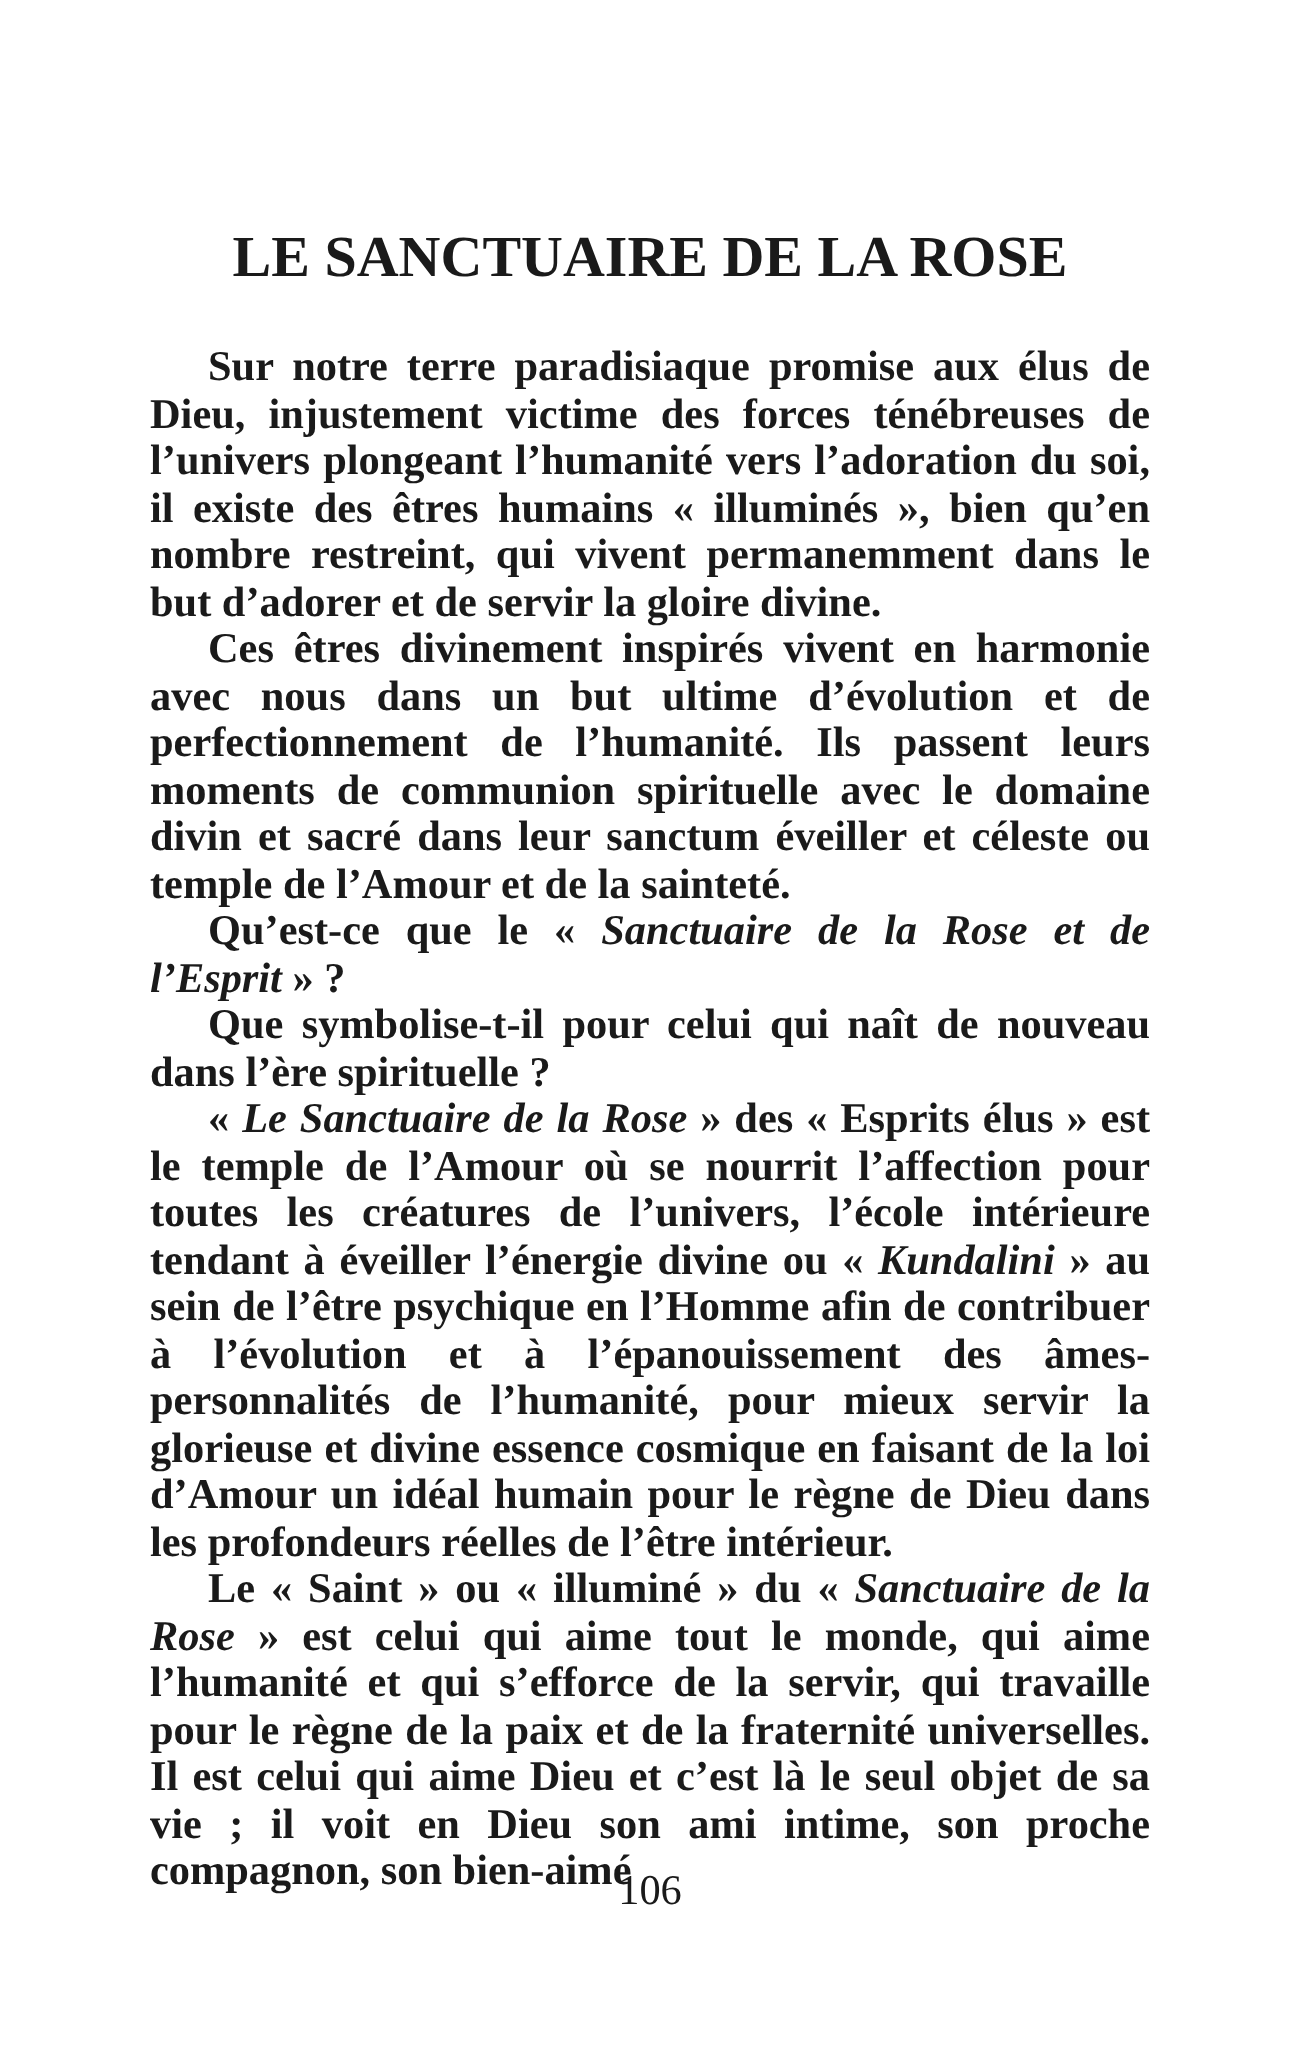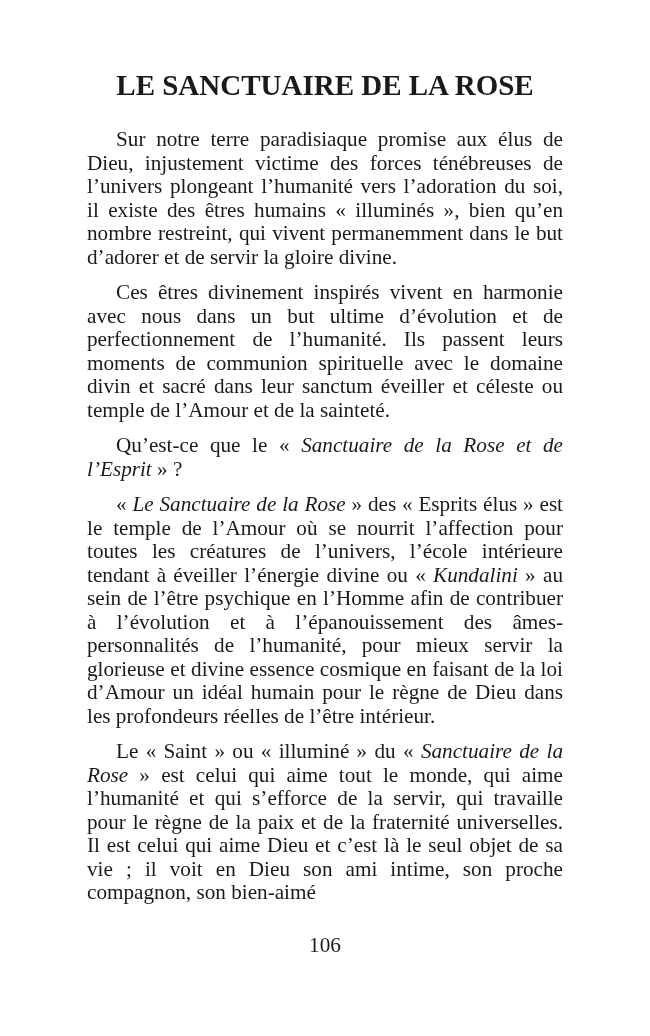--- a/index.html
+++ b/index.html
@@ -5,48 +5,49 @@
   html, body {
     margin: 0;
     padding: 0;
     background: #ffffff;
   }
   .page {
     position: relative;
     width: 650px;
     height: 1036px;
     box-sizing: border-box;
-    padding: 68px 75px 0 75px;
+    padding: 112px 75px 0 75px;
     background: #ffffff;
     color: #1a1a1a;
     font-family: "Liberation Serif", "DejaVu Serif", serif;
     overflow: hidden;
   }
   .title {
     margin: 0 0 26px 0;
     text-align: center;
     font-size: 29px;
     line-height: 34px;
     font-weight: bold;
     letter-spacing: 0px;
   }
   .title-line {
     display: block;
   }
   .body-text {
     width: 500px;
   }
   .para {
-    margin: 12px;
+    margin: 0;
     font-size: 21.2px;
     line-height: 23.5px;
     text-align: justify;
     text-indent: 29px;
     hyphens: none;
     word-spacing: normal;
+    font-weight: bold;
   }
   .para em {
     font-style: italic;
   }
   .page-number {
     position: absolute;
     top: 934px;
     left: 0;
     right: 0;
     text-align: center;
@@ -60,19 +61,20 @@
 <div class="page">
 
   <h1 class="title">
     <span class="title-line">LE SANCTUAIRE DE LA ROSE</span>
   </h1>
 
   <div class="body-text" id="paragraphs">
       <p class="para"><span>Sur notre terre paradisiaque promise aux élus de Dieu, injustement victime des forces ténébreuses de l’univers plongeant l’humanité vers l’adoration du soi, il existe des êtres humains « illuminés », bien qu’en nombre restreint, qui vivent permanemment dans le but d’adorer et de servir la gloire divine.</span></p>
       <p class="para"><span>Ces êtres divinement inspirés vivent en harmonie avec nous dans un but ultime d’évolution et de perfectionnement de l’humanité. Ils passent leurs moments de communion spirituelle avec le domaine divin et sacré dans leur sanctum éveiller et céleste ou temple de l’Amour et de la sainteté.</span></p>
       <p class="para"><span>Qu’est-ce que le « </span><em>Sanctuaire de la Rose et de l’Esprit</em><span> » ?</span></p>
+      <p class="para"><span>Que symbolise-t-il pour celui qui naît de nouveau dans l’ère spirituelle ?</span></p>
       <p class="para"><span>« </span><em>Le Sanctuaire de la Rose</em><span> » des « Esprits élus » est le temple de l’Amour où se nourrit l’affection pour toutes les créatures de l’univers, l’école intérieure tendant à éveiller l’énergie divine ou « </span><em>Kundalini</em><span> » au sein de l’être psychique en l’Homme afin de contribuer à l’évolution et à l’épanouissement des âmes-personnalités de l’humanité, pour mieux servir la glorieuse et divine essence cosmique en faisant de la loi d’Amour un idéal humain pour le règne de Dieu dans les profondeurs réelles de l’être intérieur.</span></p>
       <p class="para"><span>Le « Saint » ou « illuminé » du « </span><em>Sanctuaire de la Rose</em><span> » est celui qui aime tout le monde, qui aime l’humanité et qui s’efforce de la servir, qui travaille pour le règne de la paix et de la fraternité universelles. Il est celui qui aime Dieu et c’est là le seul objet de sa vie ; il voit en Dieu son ami intime, son proche compagnon, son bien-aimé</span></p>
     </div>
 
   <div class="page-number">106</div>
 
 </div>
 
 </body></html>

